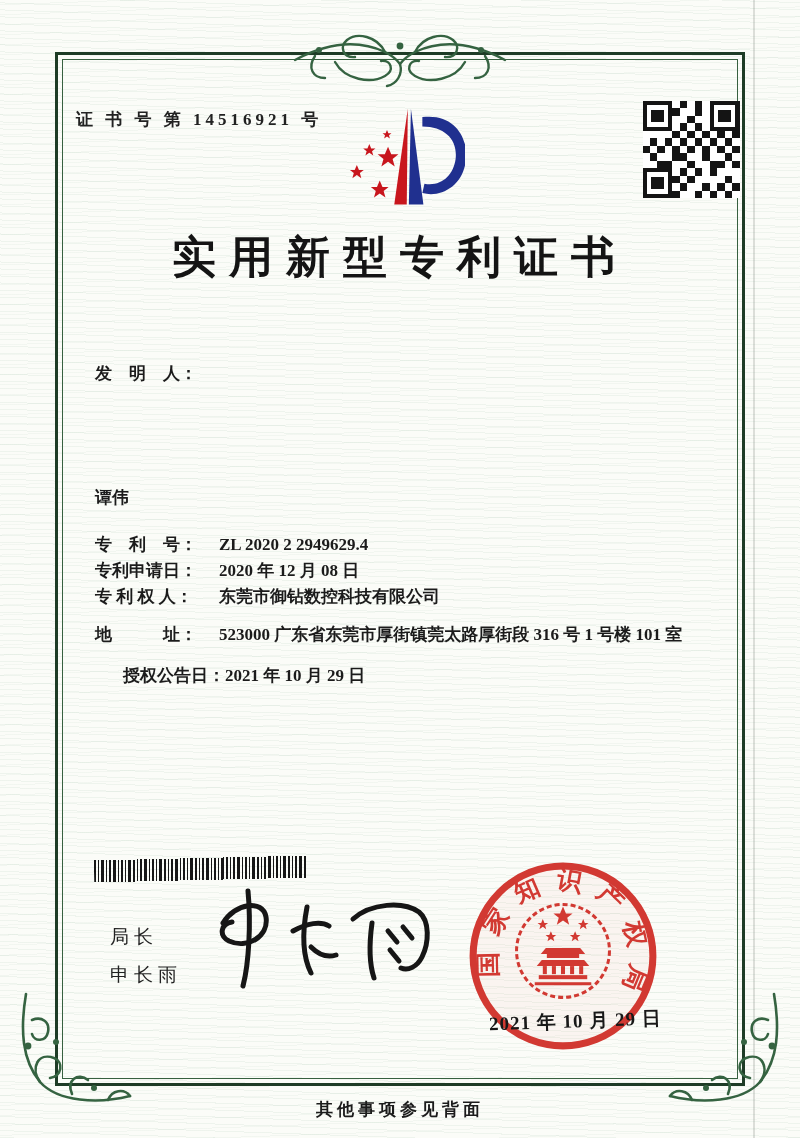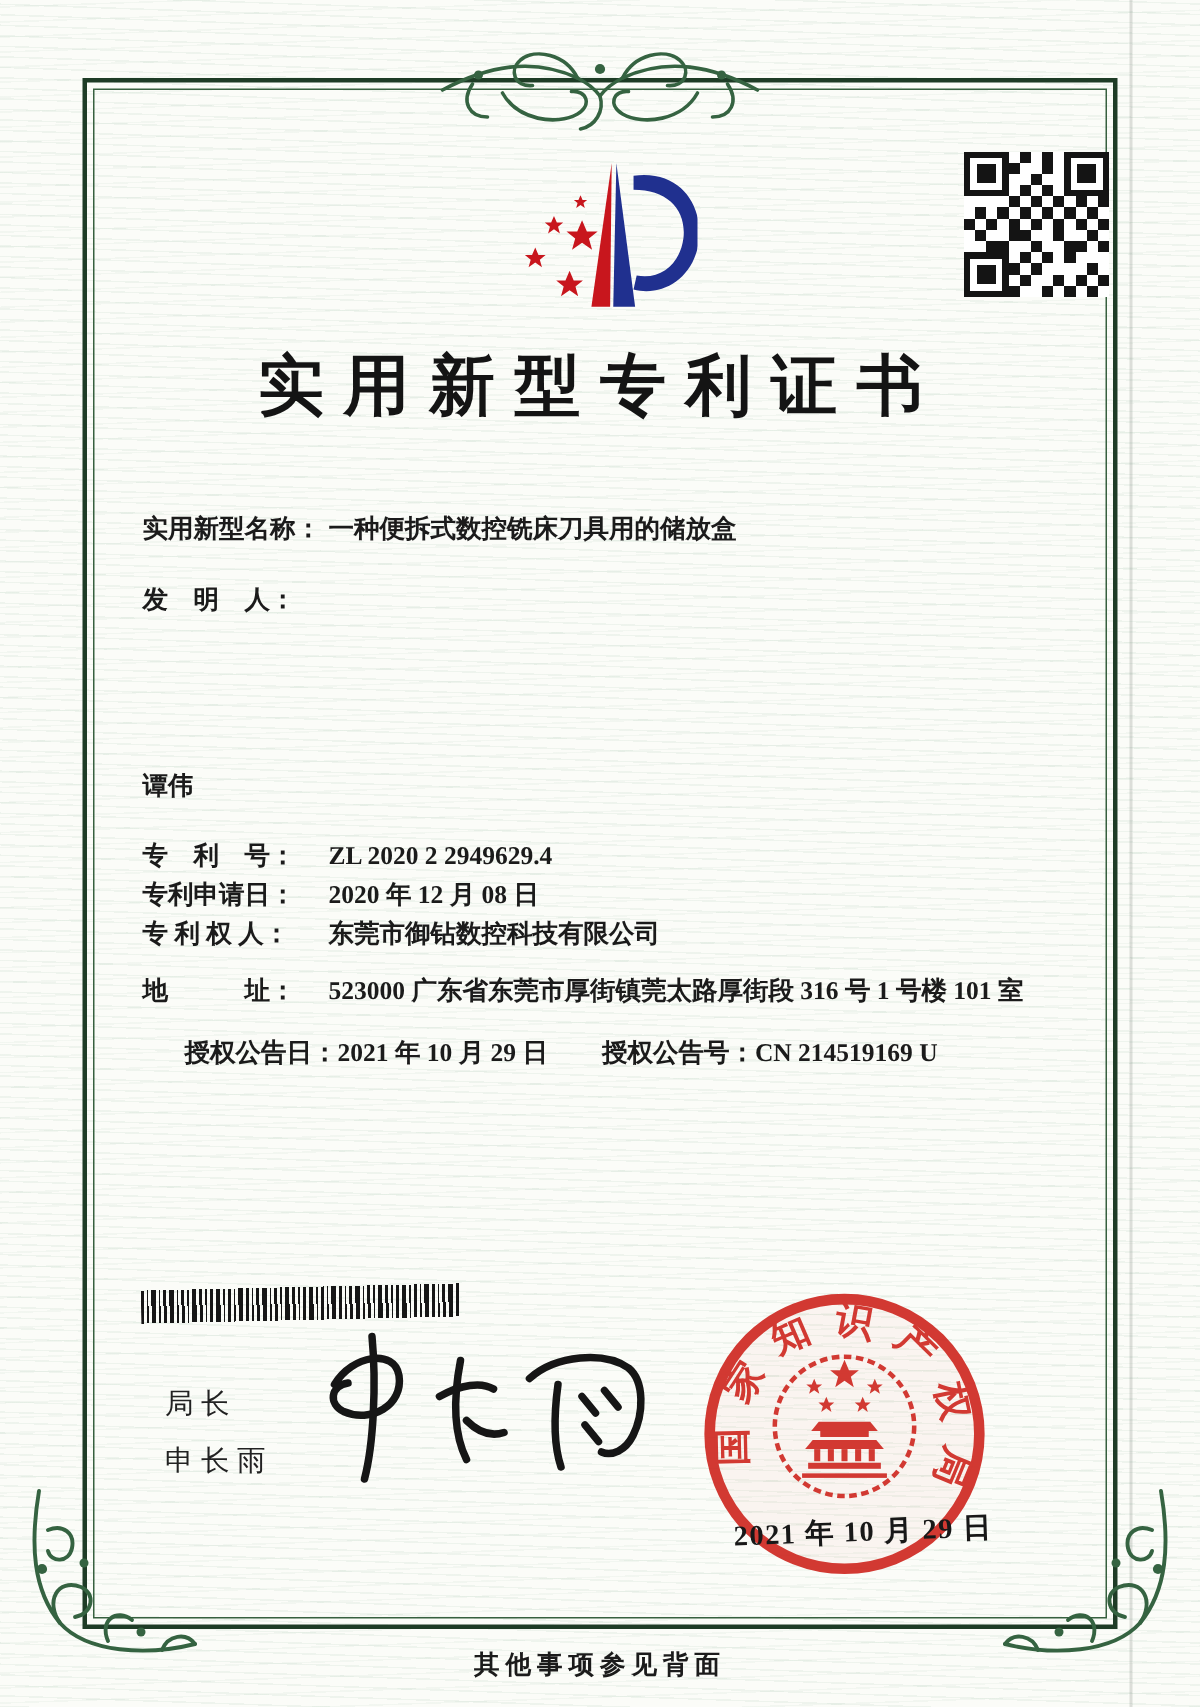--- a/index.html
+++ b/index.html
@@ -143,20 +143,21 @@
       <path d="M20,30 C30,26 38,32 36,42 C34,52 22,52 20,44"></path>
       <path d="M96,110 C100,100 112,98 118,106"></path>
     </g>
     <g fill="#356341">
       <circle cx="16" cy="56" r="3.4"></circle>
         <circle cx="44" cy="52" r="3"></circle>
         <circle cx="82" cy="98" r="3"></circle>
     </g>
   </svg>
 
+  <div class="cert-no">证 书 号 第 14516921 号</div>
 
   <svg class="logo" viewBox="0 0 125 125">
     <g fill="#c8161d">
       <use href="#st" transform="translate(50,45) scale(0.45)"></use>
       <use href="#st" transform="translate(33,60) scale(0.62)"></use>
       <use href="#st" transform="translate(51,67) scale(1.05)"></use>
       <use href="#st" transform="translate(21,81) scale(0.7)"></use>
       <use href="#st" transform="translate(43,98) scale(0.9)"></use>
     </g>
     <polygon points="70,20 57,112 69,112" fill="#c8161d"></polygon>
@@ -229,24 +230,20 @@
       <rect x="28" y="84" width="7" height="7"></rect>
         <rect x="49" y="84" width="7" height="7"></rect>
         <rect x="63" y="84" width="7" height="7"></rect>
         <rect x="77" y="84" width="7" height="7"></rect>
     </g>
   </svg>
 
   <div class="title">实用新型专利证书</div>
 
   <div class="fields">
-    <div class="field-row">
-      <span class="field-label">实用新型名称：</span>
-      <span class="field-value">一种便拆式数控铣床刀具用的储放盒</span>
-    </div>
     <div class="field-row row-2">
       <span class="field-label">发　明　人：</span>
       <span class="field-value">谭伟</span>
     </div>
     <div class="field-row row-3">
       <span class="field-label">专　利　号：</span>
       <span class="field-value">ZL 2020 2 2949629.4</span>
     </div>
     <div class="field-row row-4">
       <span class="field-label">专利申请日：</span>
@@ -255,21 +252,20 @@
     <div class="field-row row-5">
       <span class="field-label">专 利 权 人：</span>
       <span class="field-value">东莞市御钻数控科技有限公司</span>
     </div>
     <div class="field-row row-6">
       <span class="field-label">地　　　址：</span>
       <span class="field-value">523000 广东省东莞市厚街镇莞太路厚街段 316 号 1 号楼 101 室</span>
     </div>
     <div class="grant-row">
       <span class="grant-left"><span>授权公告日：</span><span>2021 年 10 月 29 日</span></span>
-      <span class="grant-right"><span>授权公告号：</span><span>CN 214519169 U</span></span>
     </div>
   </div>
 
 
   <svg class="barcode" viewBox="0 0 214 28" shape-rendering="crispEdges">
     <g fill="#161616">
       <rect x="0" y="3" width="2" height="22"></rect>
         <rect x="4" y="3" width="1" height="22"></rect>
         <rect x="7" y="3" width="3" height="22"></rect>
       <rect x="12" y="3" width="1" height="22"></rect>

